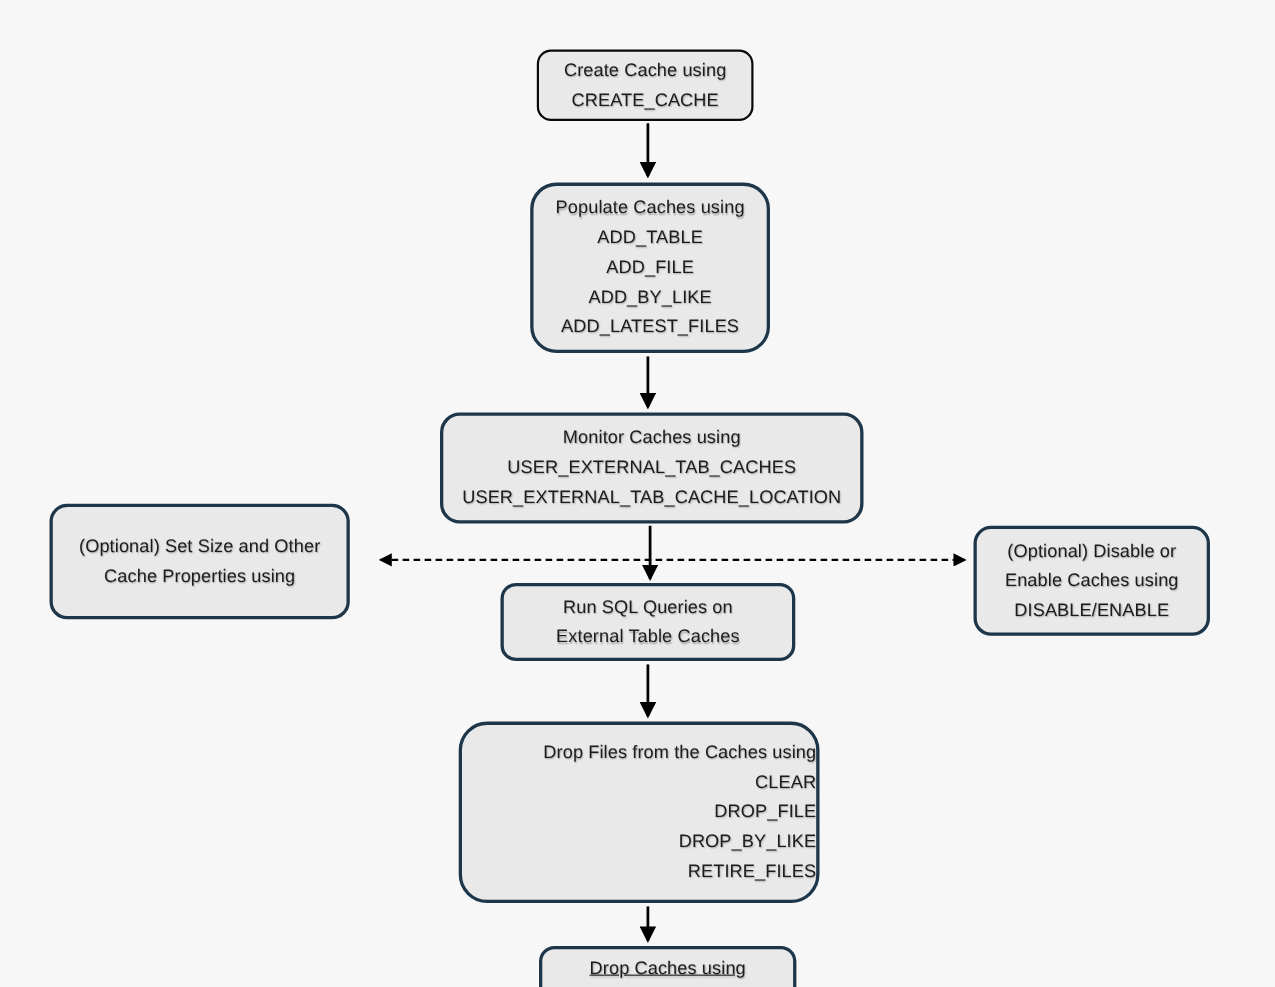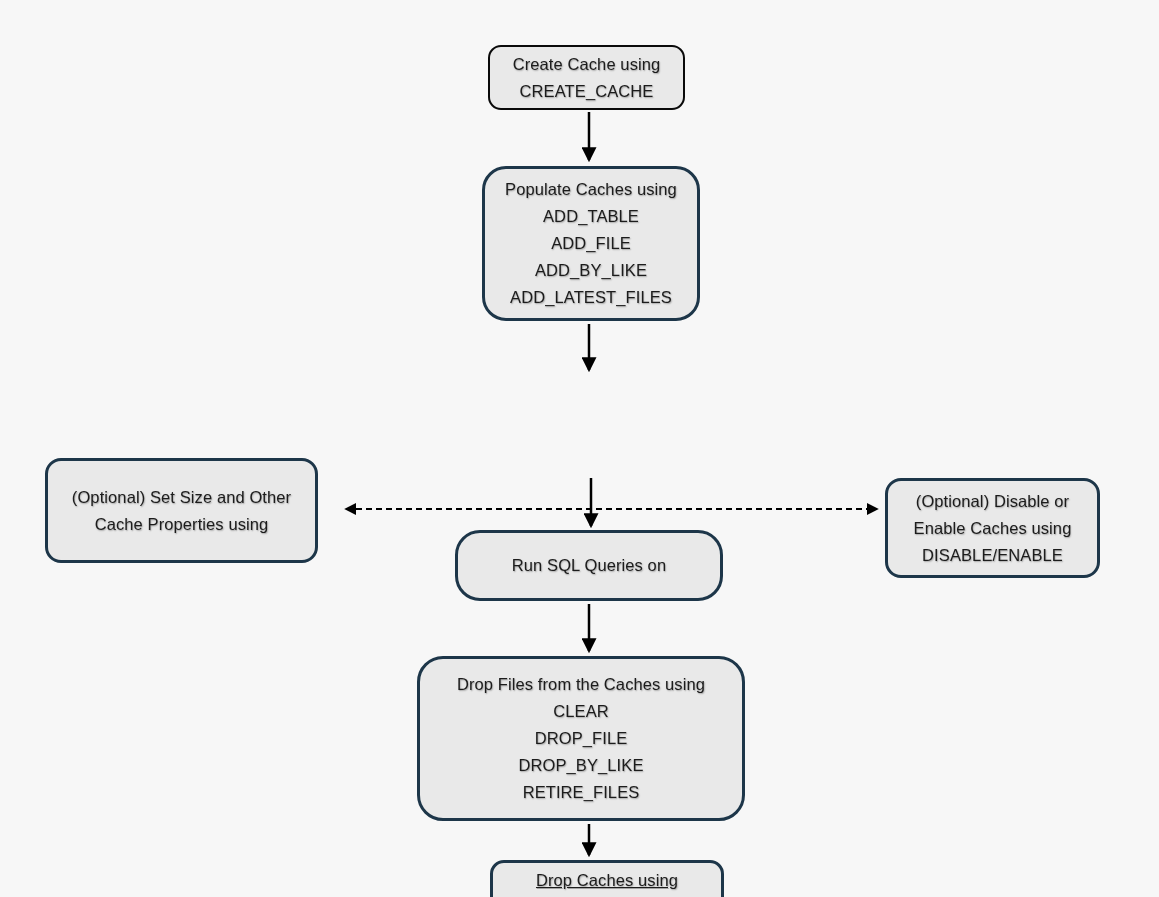--- a/index.html
+++ b/index.html
@@ -38,23 +38,23 @@
     line-height: 27px;
     text-shadow: 0.7px 1px 1.5px rgba(0,0,0,0.30);
     letter-spacing: 0.1px;
   }
   .node .nline { white-space: nowrap; }
 
   .n-create    { left: 488px; top: 7px;   width: 197px; height: 65px;  border-radius: 13px; border-color: var(--start-border, #0a0a0a); border-width: 2.5px; }
   .n-populate  { left: 482px; top: 128px; width: 218px; height: 155px; border-radius: 24px; }
   .n-monitor   { left: 400px; top: 337px; width: 385px; height: 101px; border-radius: 18px; }
   .n-setprops  { left: 45px;  top: 420px; width: 273px; height: 105px; border-radius: 16px; }
-  .n-runsql    { left: 455px; top: 492px; width: 268px; height: 71px;  border-radius: 25px; }
+  .n-runsql    { left: 455px; top: 492px; width: 268px; height: 71px;  border-radius: 14px; }
   .n-disable   { left: 885px; top: 440px; width: 215px; height: 100px; border-radius: 16px; }
-  .n-dropfiles { left: 417px; top: 618px; width: 328px; height: 165px; border-radius: 26px; }
+  .n-dropfiles { left: 417px; top: 618px; width: 328px; height: 165px; border-radius: 26px; align-items: flex-end; }
   .n-dropcache { left: 490px; top: 822px; width: 234px; height: 68px;  border-radius: 14px; text-decoration: underline; }
 
   .arrow-layer line, .arrow-layer path { stroke: var(--arrow, #000); }
   .arrow-layer .head { fill: var(--arrow, #000); stroke: none; }
 </style>
 </head>
 <body>
 
 <div class="canvas">
 
@@ -78,28 +78,34 @@
   </div>
 
   <div class="node n-populate">
     <div class="nline">Populate Caches using</div>
     <div class="nline">ADD_TABLE</div>
     <div class="nline">ADD_FILE</div>
     <div class="nline">ADD_BY_LIKE</div>
     <div class="nline">ADD_LATEST_FILES</div>
   </div>
 
+  <div class="node n-monitor">
+    <div class="nline">Monitor Caches using</div>
+    <div class="nline">USER_EXTERNAL_TAB_CACHES</div>
+    <div class="nline">USER_EXTERNAL_TAB_CACHE_LOCATION</div>
+  </div>
 
   <div class="node n-setprops">
     <div class="nline">(Optional) Set Size and Other</div>
     <div class="nline">Cache Properties using</div>
   </div>
 
   <div class="node n-runsql">
     <div class="nline">Run SQL Queries on</div>
+    <div class="nline">External Table Caches</div>
   </div>
 
   <div class="node n-disable">
     <div class="nline">(Optional) Disable or</div>
     <div class="nline">Enable Caches using</div>
     <div class="nline">DISABLE/ENABLE</div>
   </div>
 
   <div class="node n-dropfiles">
     <div class="nline">Drop Files from the Caches using</div>

